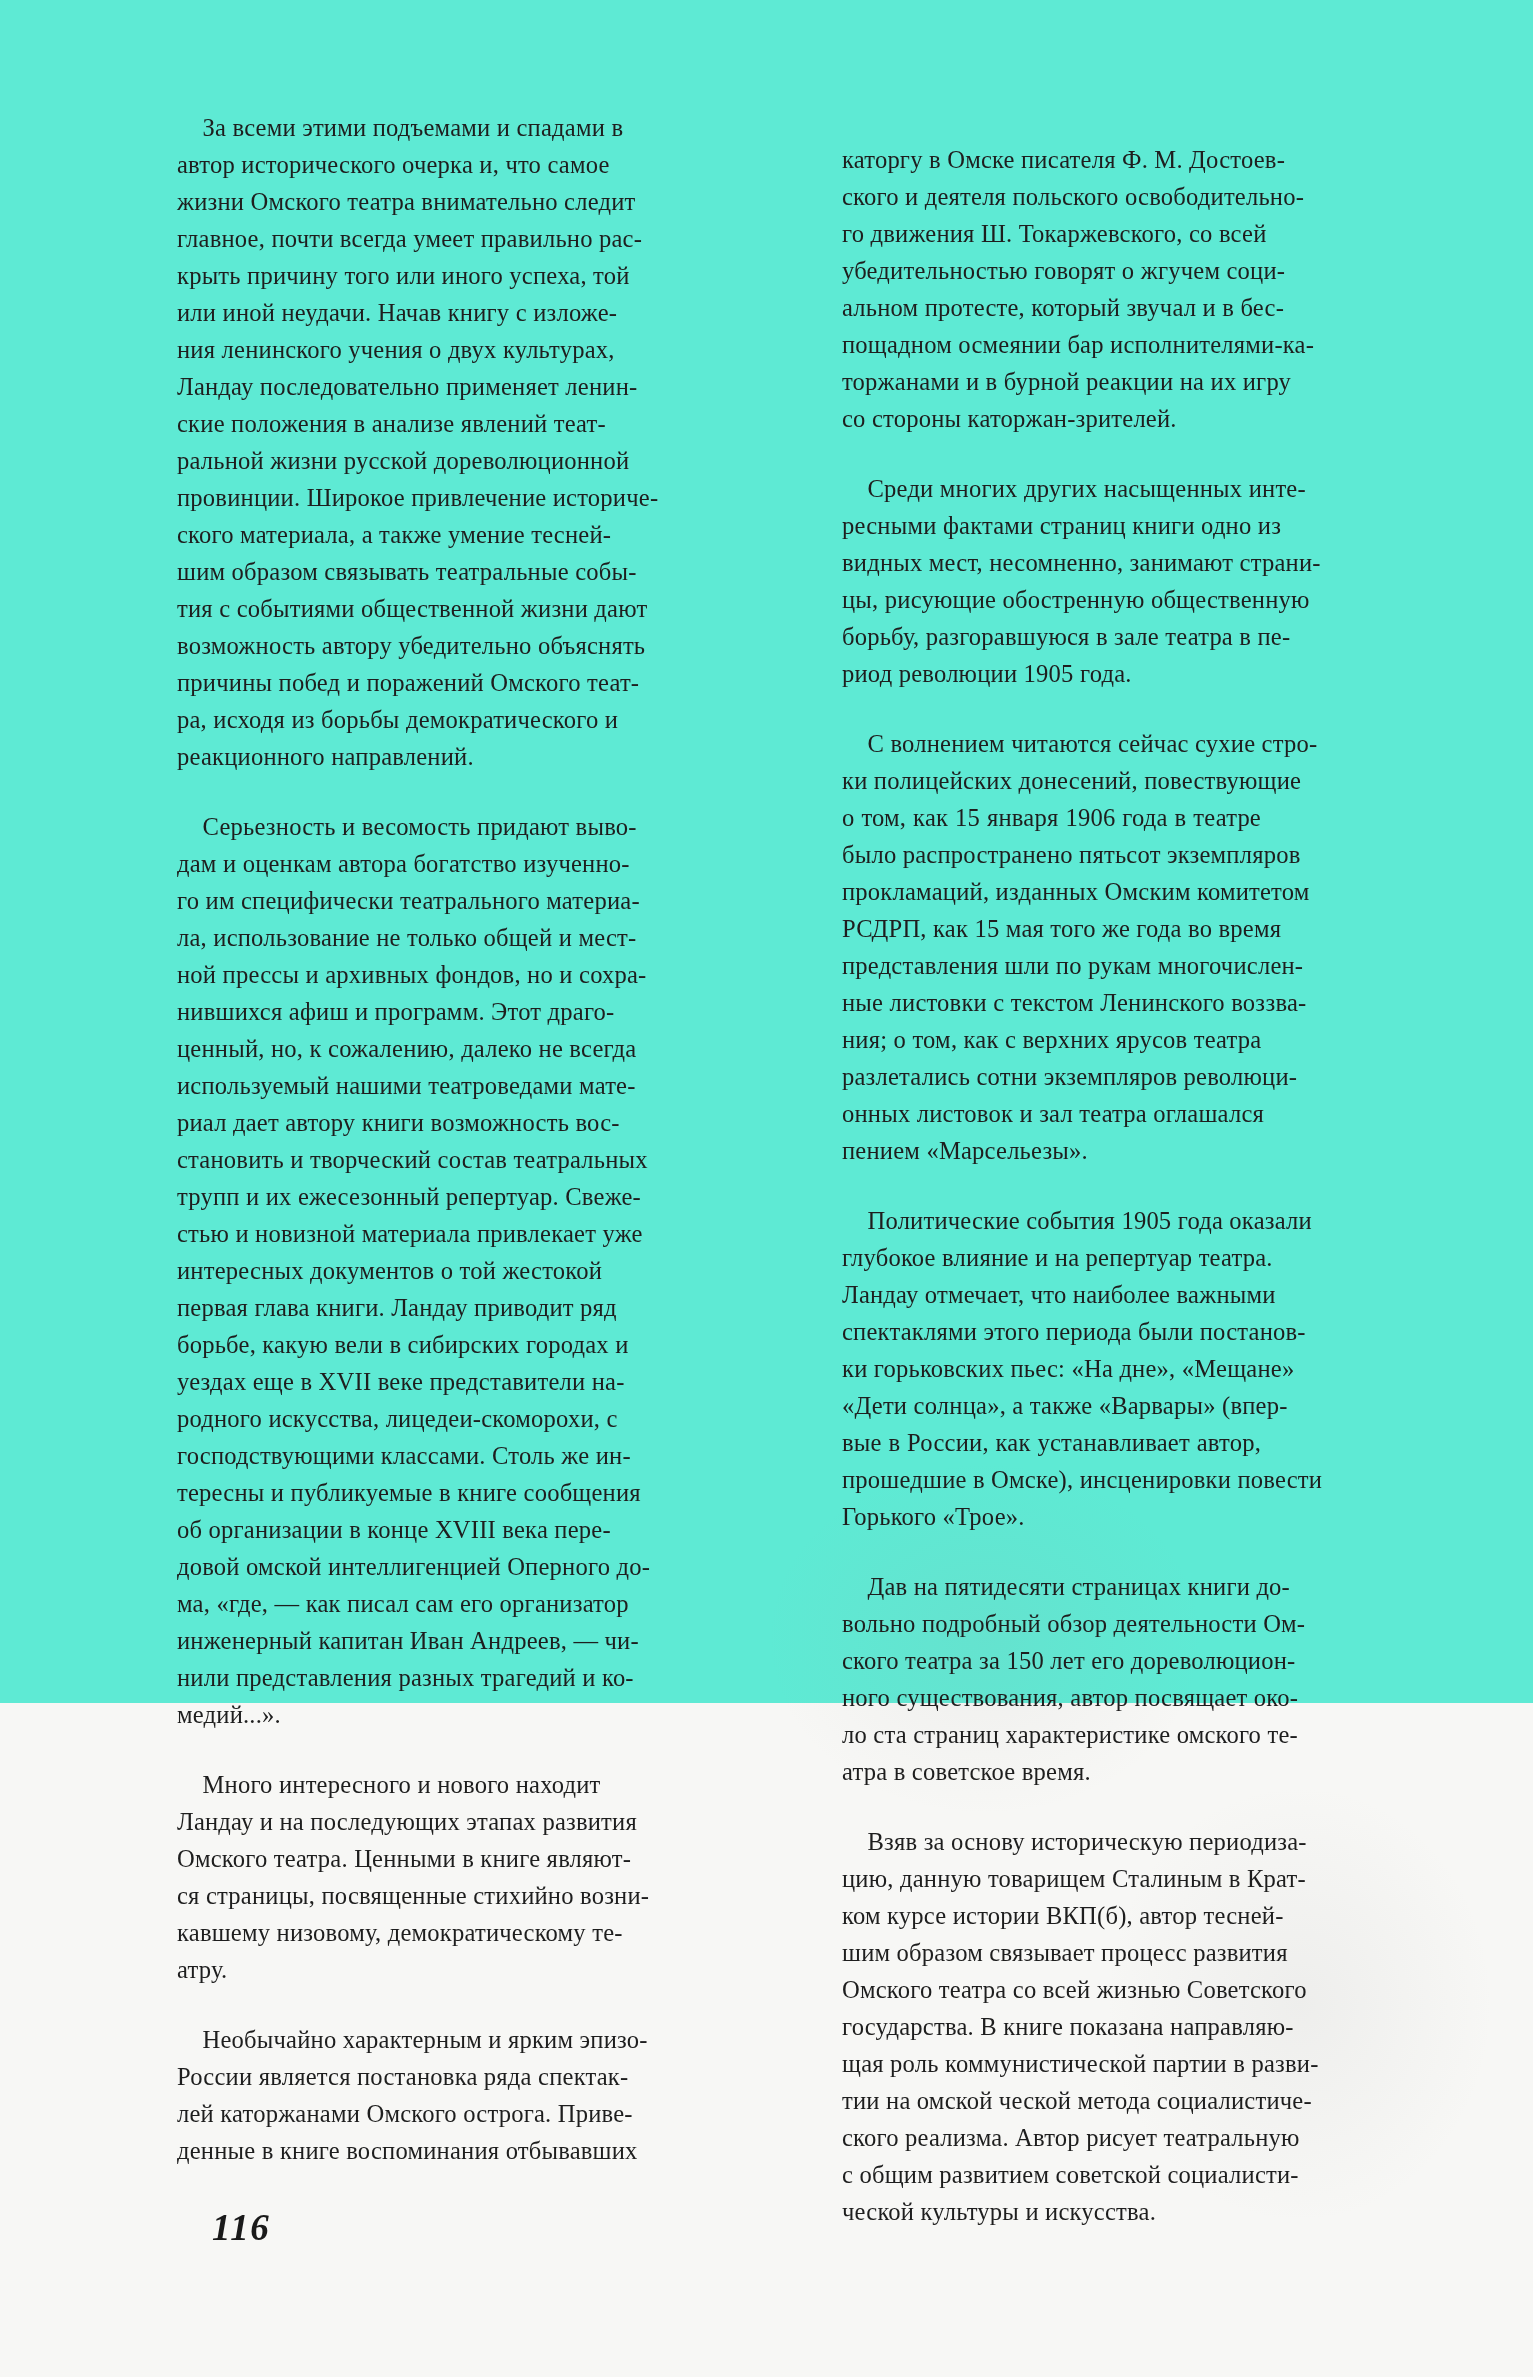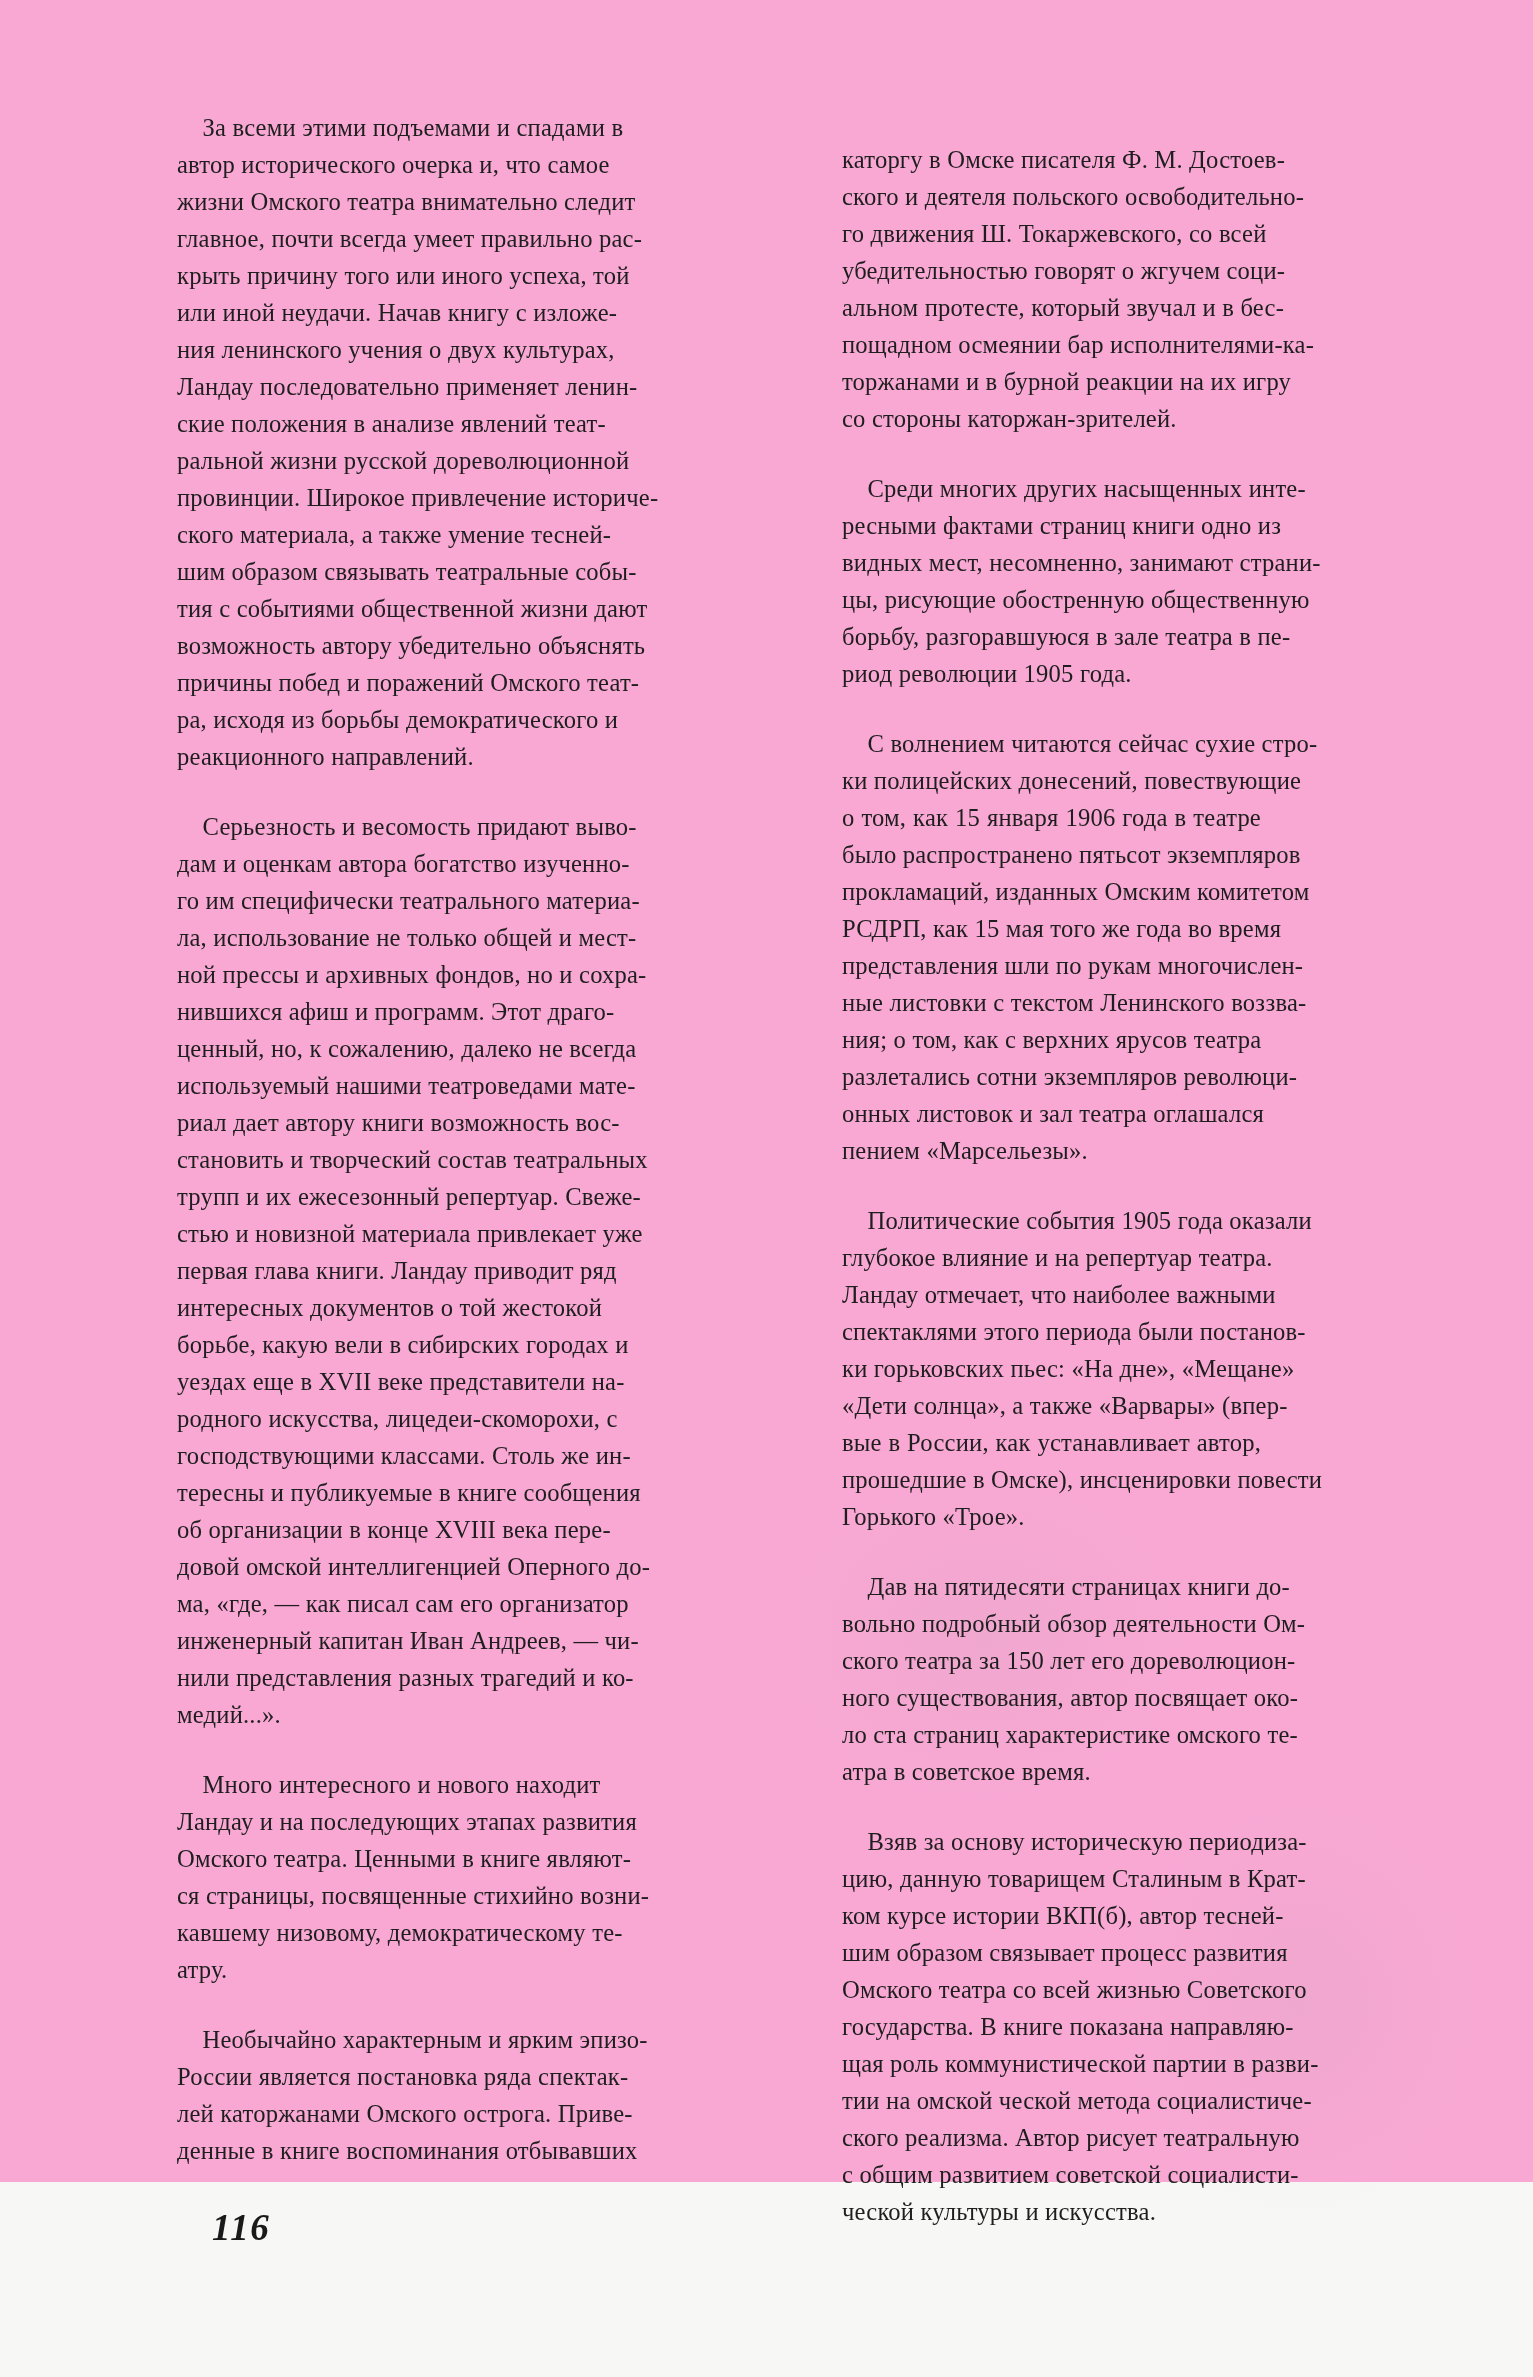--- a/index.html
+++ b/index.html
@@ -12,22 +12,22 @@
       height: 2377px;
       position: relative;
       overflow: hidden;
       color: #1e1e1e;
       font-family: "Liberation Serif", "DejaVu Serif", serif;
     }
     .page {
       position: absolute;
       left: 0; top: 0;
       width: 1533px;
-      height: 2182px;
-      background: #f9a8d4;
+      height: 1703px;
+      background: #5eead4;
     }
     .column {
       position: absolute;
       top: 109px;
       width: 419px;
     }
     .column.left { left: 177px; }
     .column.right { left: 842px; top: 112px; margin-top: 29px; }
     .para {
       margin: 0 0 33px 0;
@@ -101,22 +101,22 @@
         <span class="line">го им специфически театрального материа-</span>
         <span class="line">ла, использование не только общей и мест-</span>
         <span class="line">ной прессы и архивных фондов, но и сохра-</span>
         <span class="line">нившихся афиш и программ. Этот драго-</span>
         <span class="line">ценный, но, к сожалению, далеко не всегда</span>
         <span class="line">используемый нашими театроведами мате-</span>
         <span class="line">риал дает автору книги возможность вос-</span>
         <span class="line">становить и творческий состав театральных</span>
         <span class="line">трупп и их ежесезонный репертуар. Свеже-</span>
         <span class="line">стью и новизной материала привлекает уже</span>
+        <span class="line">интересных документов о той жестокой</span>
         <span class="line">первая глава книги. Ландау приводит ряд</span>
-        <span class="line">интересных документов о той жестокой</span>
         <span class="line">борьбе, какую вели в сибирских городах и</span>
         <span class="line">уездах еще в XVII веке представители на-</span>
         <span class="line">родного искусства, лицедеи-скоморохи, с</span>
         <span class="line">господствующими классами. Столь же ин-</span>
         <span class="line">тересны и публикуемые в книге сообщения</span>
         <span class="line">об организации в конце XVIII века пере-</span>
         <span class="line">довой омской интеллигенцией Оперного до-</span>
         <span class="line">ма, «где, — как писал сам его организатор</span>
         <span class="line">инженерный капитан Иван Андреев, — чи-</span>
         <span class="line">нили представления разных трагедий и ко-</span>

